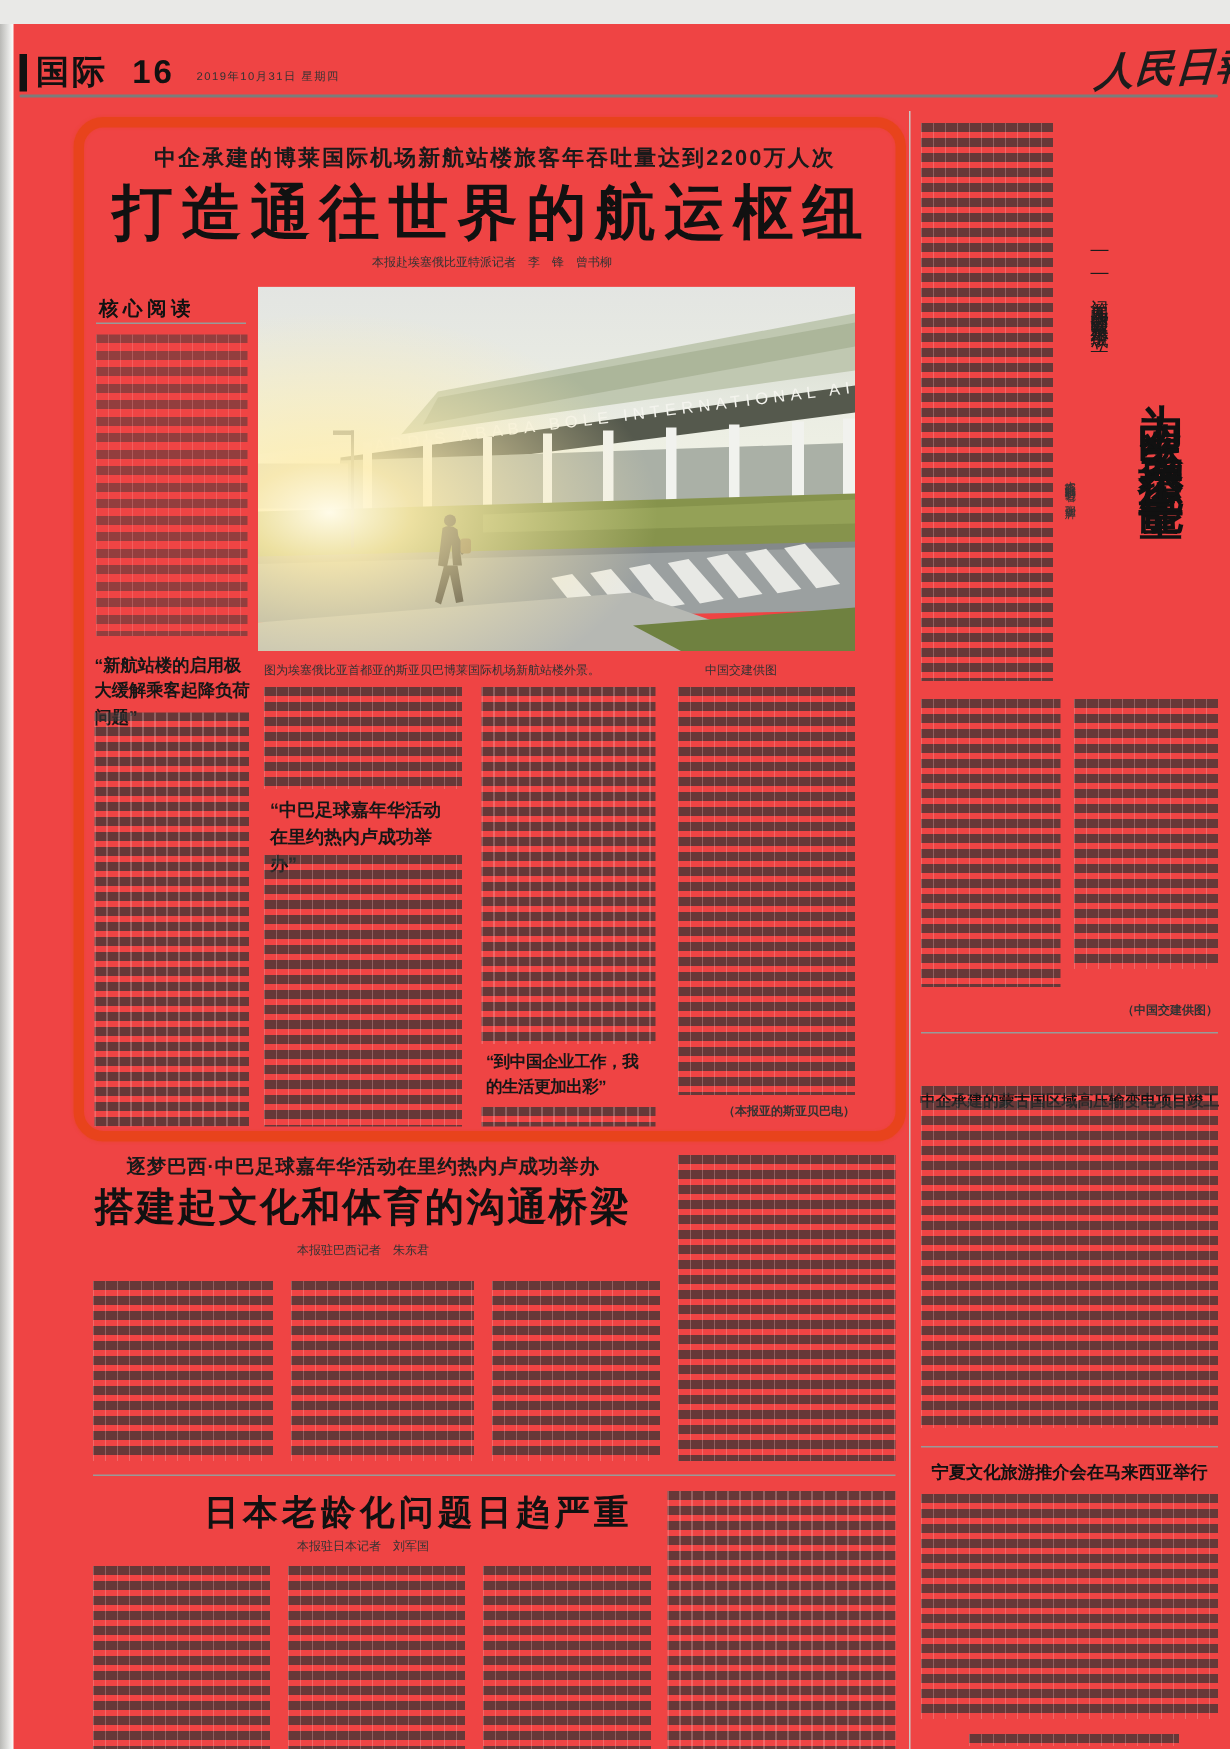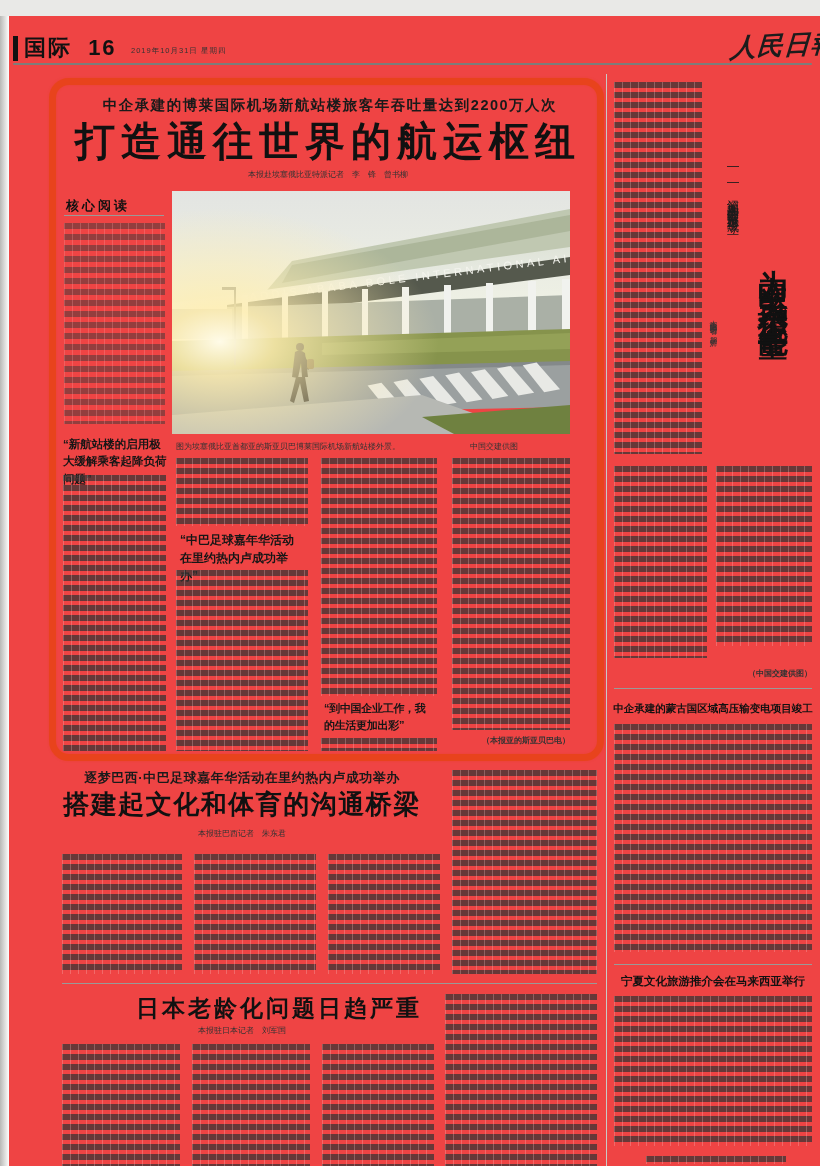--- a/index.html
+++ b/index.html
@@ -151,21 +151,21 @@
   <div class="abs sim" style="left:614px;top:66px;width:88px;height:372px;"></div>
   <div class="abs vert tinytext" style="left:708px;top:298px;height:135px;font-size:7.5px;letter-spacing:1px;color:#333;">本报驻比利时记者　张朋辉</div>
   <div class="abs vert" style="left:724px;top:143px;height:300px;font-size:12px;color:#1c1c1c;letter-spacing:1.5px;">——记第九届欧洲议会欧中友好小组成立</div>
   <div class="abs vert headline" style="left:752px;top:78px;height:372px;font-size:30px;font-weight:900;letter-spacing:7px;">为中欧关系增添正能量</div>
   <div class="abs sim" style="left:614px;top:450px;width:93px;height:192px;"></div>
   <div class="abs sim" style="left:716px;top:450px;width:96px;height:180px;"></div>
   <div class="abs tinytext" style="left:690px;top:652px;width:122px;text-align:right;font-weight:bold;">（中国交建供图）</div>
 
   <div class="abs hairline" style="left:614px;top:672px;width:198px;"></div>
 
-  <div class="abs" style="left:610px;top:686px;width:206px;font-size:10.5px;font-weight:bold;color:#111;text-align:center;white-space:nowrap;letter-spacing:0px;">中企承建的蒙古国区域高压输变电项目竣工</div>
+  <div class="abs" style="left:610px;top:711px;width:206px;font-size:10.5px;font-weight:bold;color:#111;text-align:center;white-space:nowrap;letter-spacing:0px;">中企承建的蒙古国区域高压输变电项目竣工</div>
   <div class="abs sim" style="left:614px;top:708px;width:198px;height:228px;"></div>
 
   <div class="abs hairline" style="left:614px;top:948px;width:198px;"></div>
 
   <div class="abs" style="left:610px;top:958px;width:206px;font-size:11.5px;font-weight:bold;color:#111;text-align:center;white-space:nowrap;">宁夏文化旅游推介会在马来西亚举行</div>
   <div class="abs sim" style="left:614px;top:980px;width:198px;height:150px;"></div>
   <div class="abs sim" style="left:646px;top:1140px;width:140px;height:8px;"></div>
 
   <div class="abs kicker" style="left:62px;top:753px;width:360px;font-size:13px;letter-spacing:0.5px;">逐梦巴西·中巴足球嘉年华活动在里约热内卢成功举办</div>
   <div class="abs headline" style="left:58px;top:771px;width:368px;font-size:26px;letter-spacing:1.5px;">搭建起文化和体育的沟通桥梁</div>

